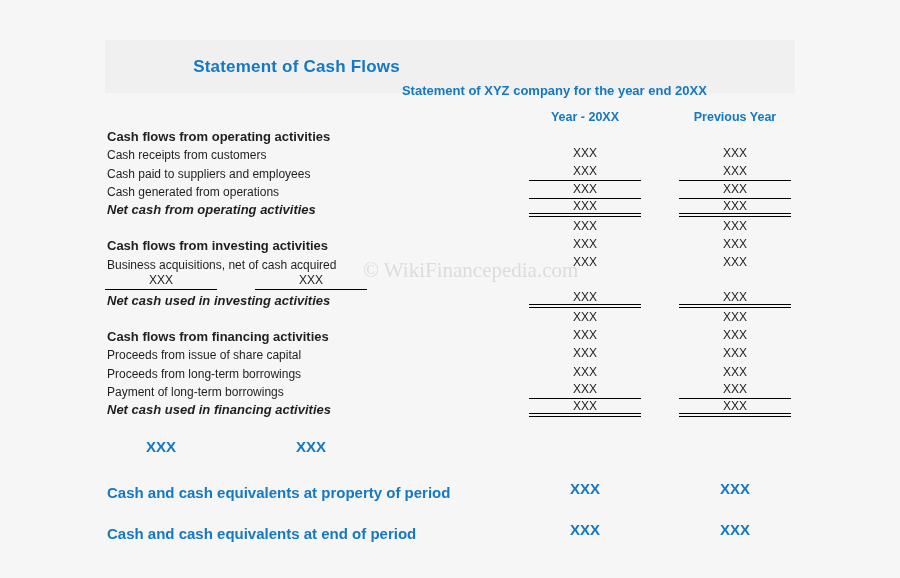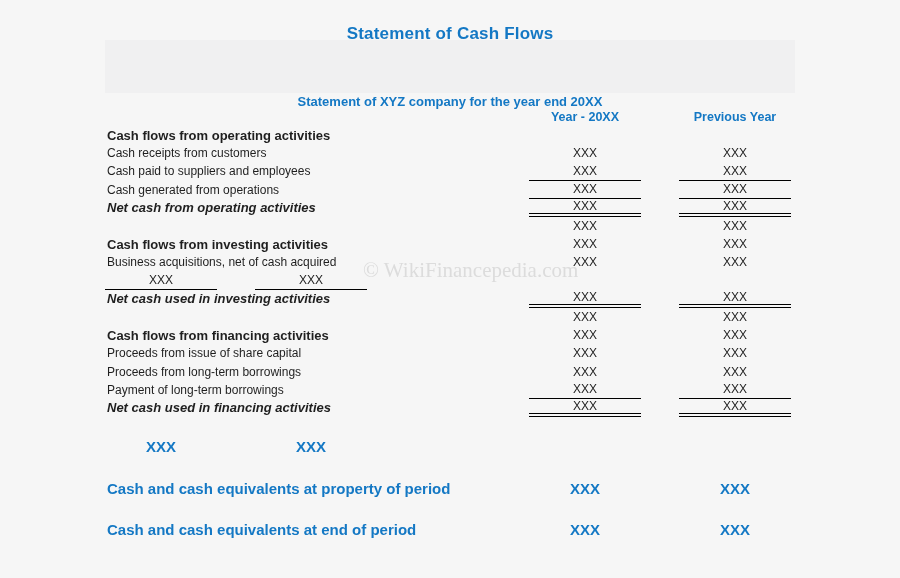--- a/index.html
+++ b/index.html
@@ -16,41 +16,41 @@
     background:var(--bg);
     font-family:"Liberation Sans","DejaVu Sans",sans-serif;
     overflow:hidden;
   }
   .canvas{position:relative;width:900px;height:578px;background:var(--bg);}
 
   
   .header-band{
     position:absolute;left:105px;top:40px;width:690px;height:53px;
     background:var(--band);
-    display:flex;flex-direction:column;align-items:center;justify-content:center;
+    display:flex;align-items:center;justify-content:center;
     gap:2px;
   }
   .title{
     font-size:17px;font-weight:bold;color:var(--accent-blue);
     letter-spacing:.2px;
   }
   .subtitle{
     font-size:13px;font-weight:bold;color:var(--accent-blue);margin-top:48px;
   }
 
   
   .watermark{
     position:absolute;left:363px;top:258px;z-index:1;
     font-family:"Liberation Serif","DejaVu Serif",serif;
     font-size:21px;color:var(--watermark);
     white-space:nowrap;
   }
 
   
-  .rowflex{display:flex;align-items:center;}
+  .rowflex{display:flex;align-items:flex-end;}
   .lbl{flex:0 0 424px;padding-left:2px;box-sizing:border-box;
        white-space:nowrap;overflow:hidden;}
   .val{flex:0 0 112px;height:100%;box-sizing:border-box;
        display:flex;align-items:center;justify-content:center;}
   .val.v2{margin-left:38px;}
 
   
   .col-headers{
     position:absolute;left:105px;top:108px;width:692px;height:18px;z-index:2;
   }

